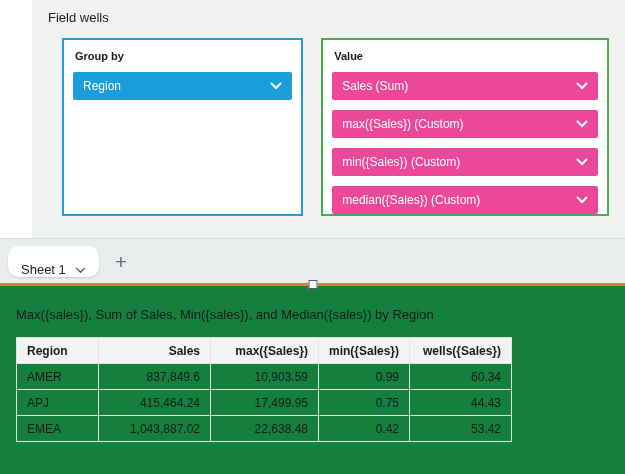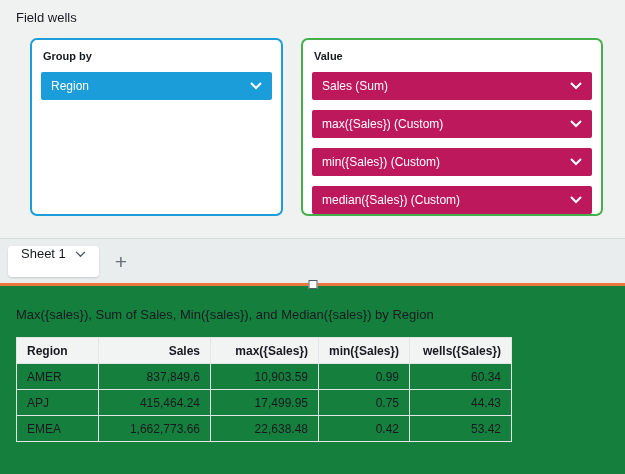--- a/index.html
+++ b/index.html
@@ -10,34 +10,35 @@
     color:#16191f;
     background:#ffffff;
     overflow:hidden;
   }
 
   
   .fw-area {
     background:#f0f1f1;
     height:238px;
     padding:10px 16px 0 16px;
+    margin-left:32px;
   }
   .fw-title {
     font-size:13px;
     margin-bottom:13px;
   }
   .wells {
     display:flex;
     gap:18px;
     padding-left:14px;
   }
   .well {
     background:#ffffff;
     border:2px solid;
-    border-radius:7px;
+    border-radius:0;
     height:178px;
     padding:8px 9px;
     overflow:hidden;
   }
   .well.group-by { border-color:#1b9dd9; width:253px; }
   .well.value    { border-color:#43b049; width:302px; }
   .well-label {
     font-size:11px;
     font-weight:bold;
     margin:2px 0 10px 2px;
@@ -49,41 +50,41 @@
     font-size:12px;
     display:flex;
     align-items:center;
     justify-content:space-between;
     padding:0 10px;
     margin-bottom:10px;
     cursor:pointer;
     white-space:nowrap;
   }
   .pill.blue  { background:#1b9dd9; }
-  .pill.green { background:#be185d; }
+  .pill.green { background:#ec4899; }
   .pill .chev { display:flex; align-items:center; }
 
   
   .tabbar {
     height:45px;
     background:#eaedee;
     border-top:1px solid #d5dbdb;
     display:flex;
     align-items:center;
     padding-left:8px;
   }
   .tab {
     background:#ffffff;
     height:31px;
     display:flex;
-    align-items:flex-start;
+    align-items:flex-end;
     gap:9px;
     padding:0 13px;
     font-size:13px;
-    border-radius:4px;
+    border-radius:10px;
     box-shadow:0 1px 2px rgba(0,0,0,0.15);
     cursor:pointer;
   }
   .add-sheet {
     margin-left:16px;
     font-size:21px;
     line-height:1;
     color:#687078;
     cursor:pointer;
     font-weight:300;
@@ -250,20 +251,20 @@
       </tr>
       <tr>
         <td>APJ</td>
         <td>415,464.24</td>
         <td>17,499.95</td>
         <td>0.75</td>
         <td>44.43</td>
       </tr>
       <tr>
         <td>EMEA</td>
-        <td>1,662,773.66</td>
+        <td>1,043,887.02</td>
         <td>22,638.48</td>
         <td>0.42</td>
         <td>53.42</td>
       </tr>
     </tbody>
   </table>
 </div>
 
 </body></html>

